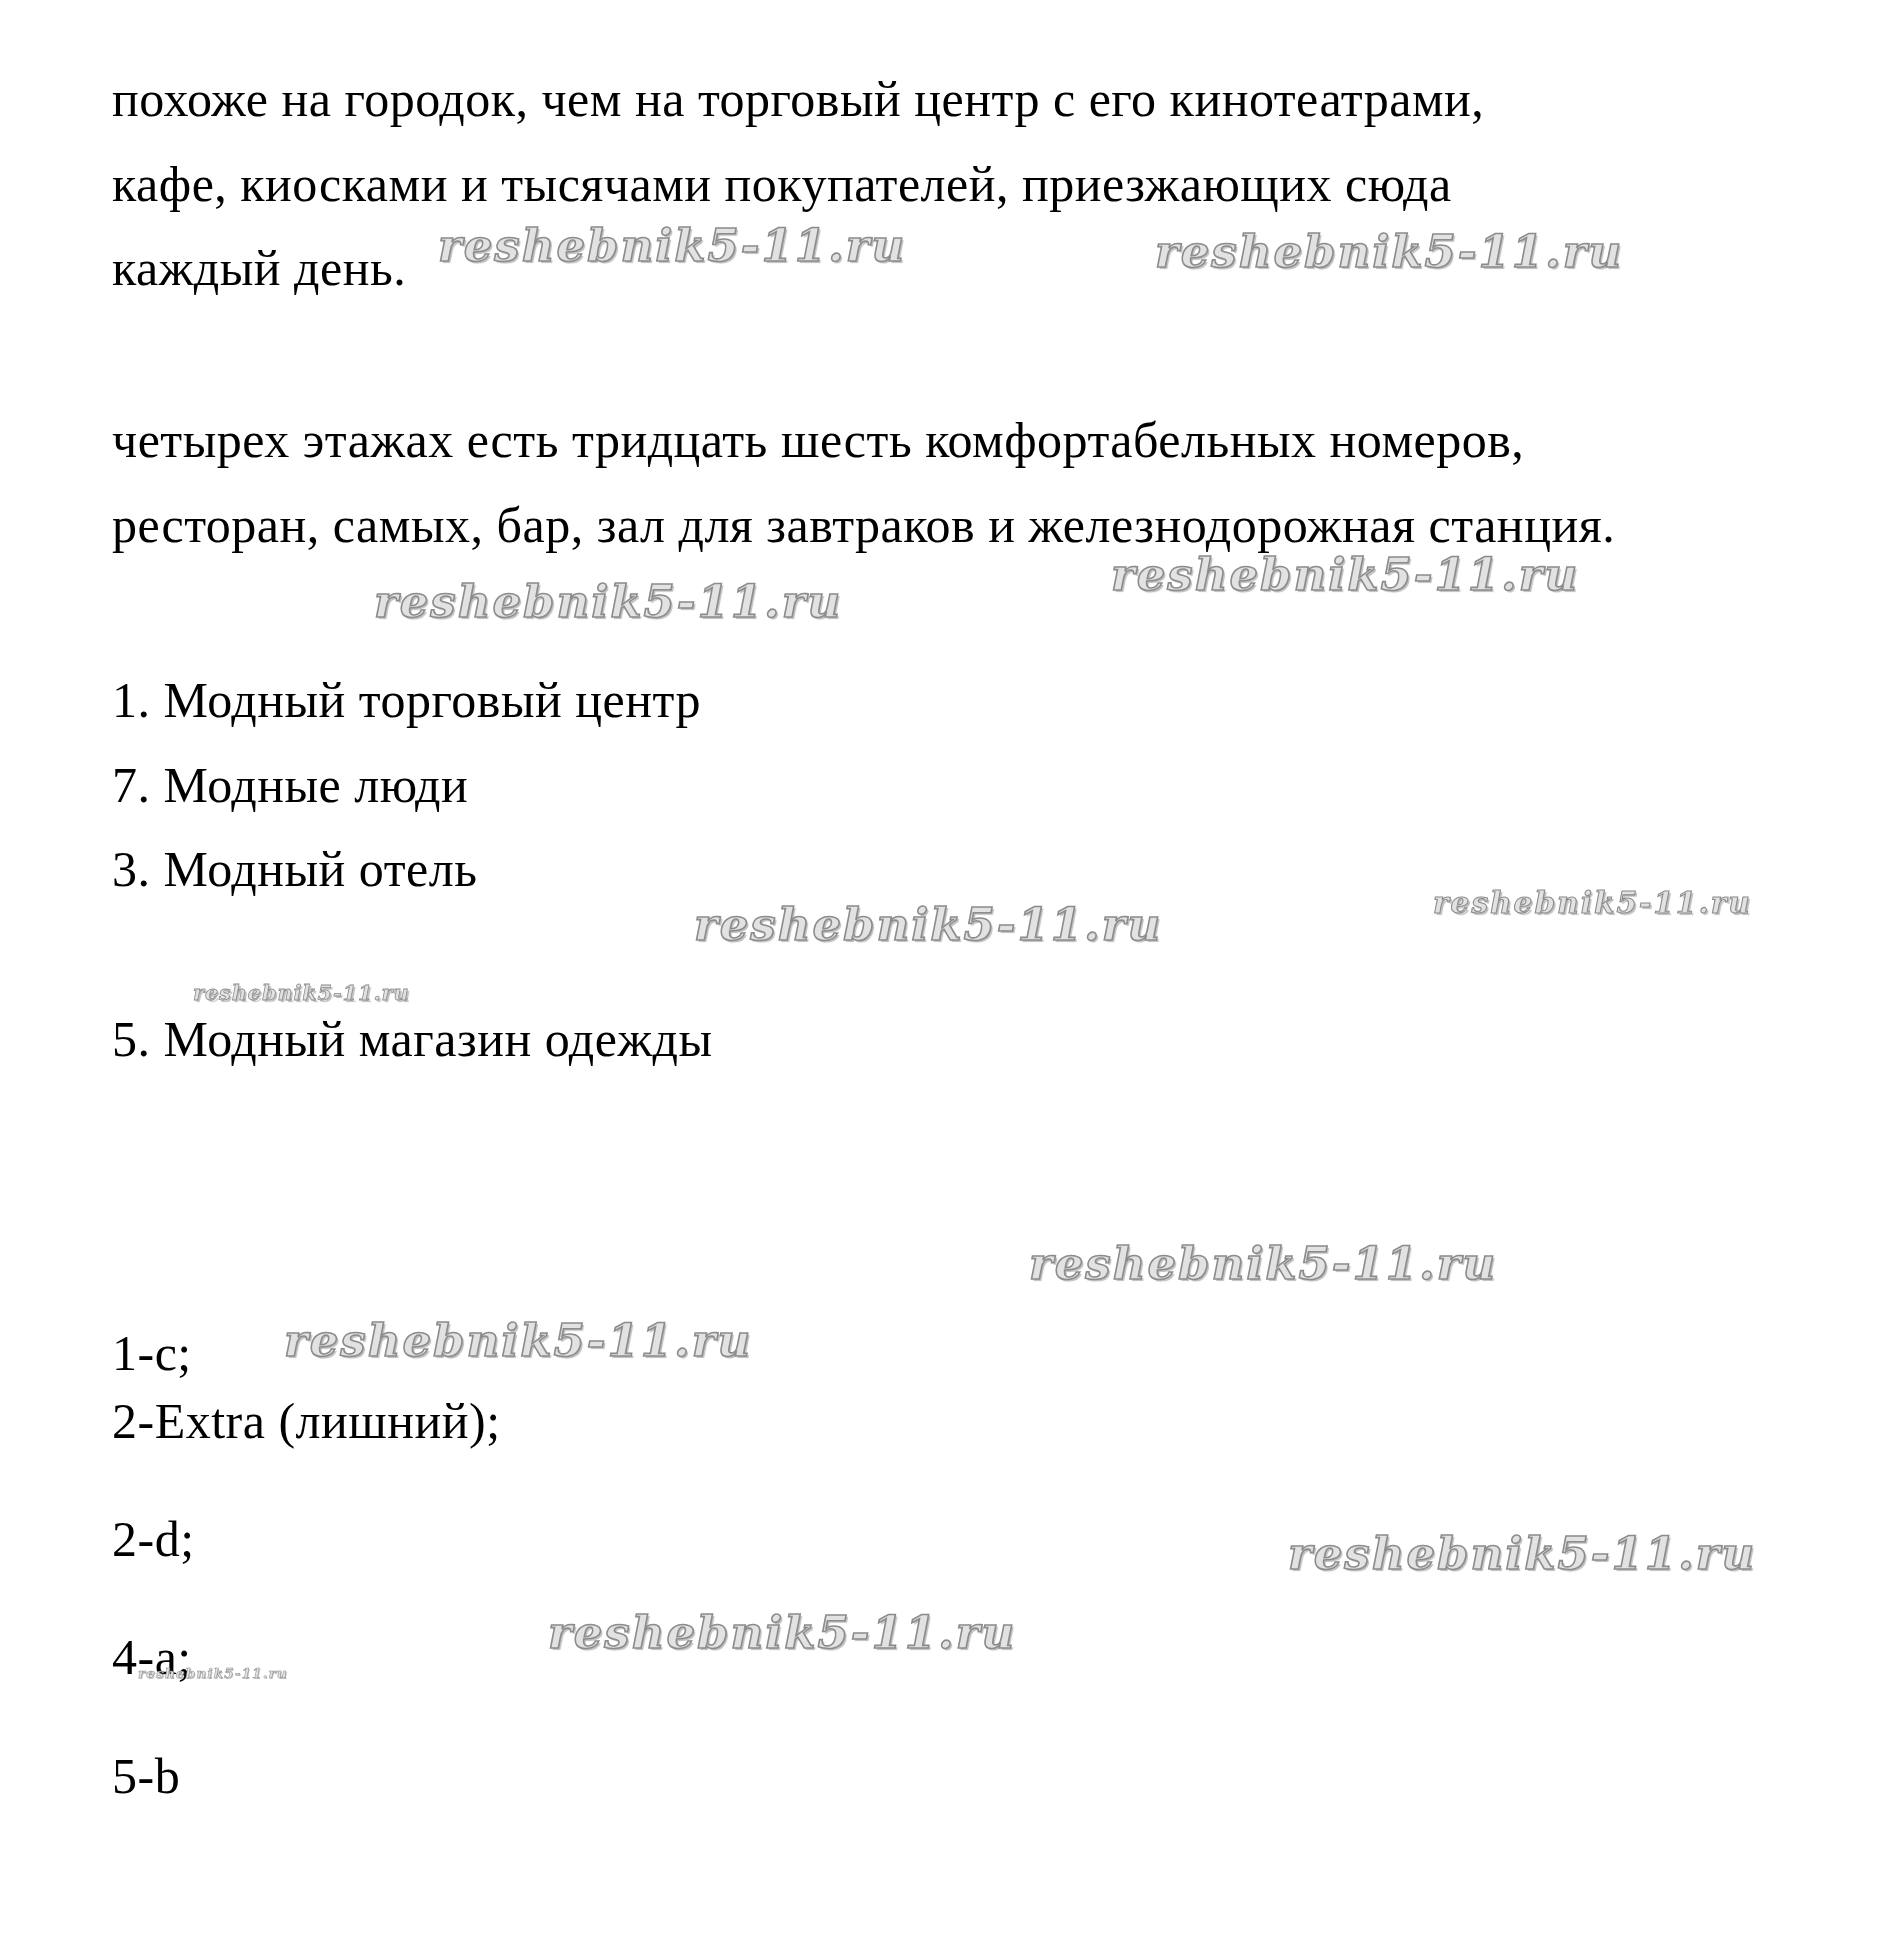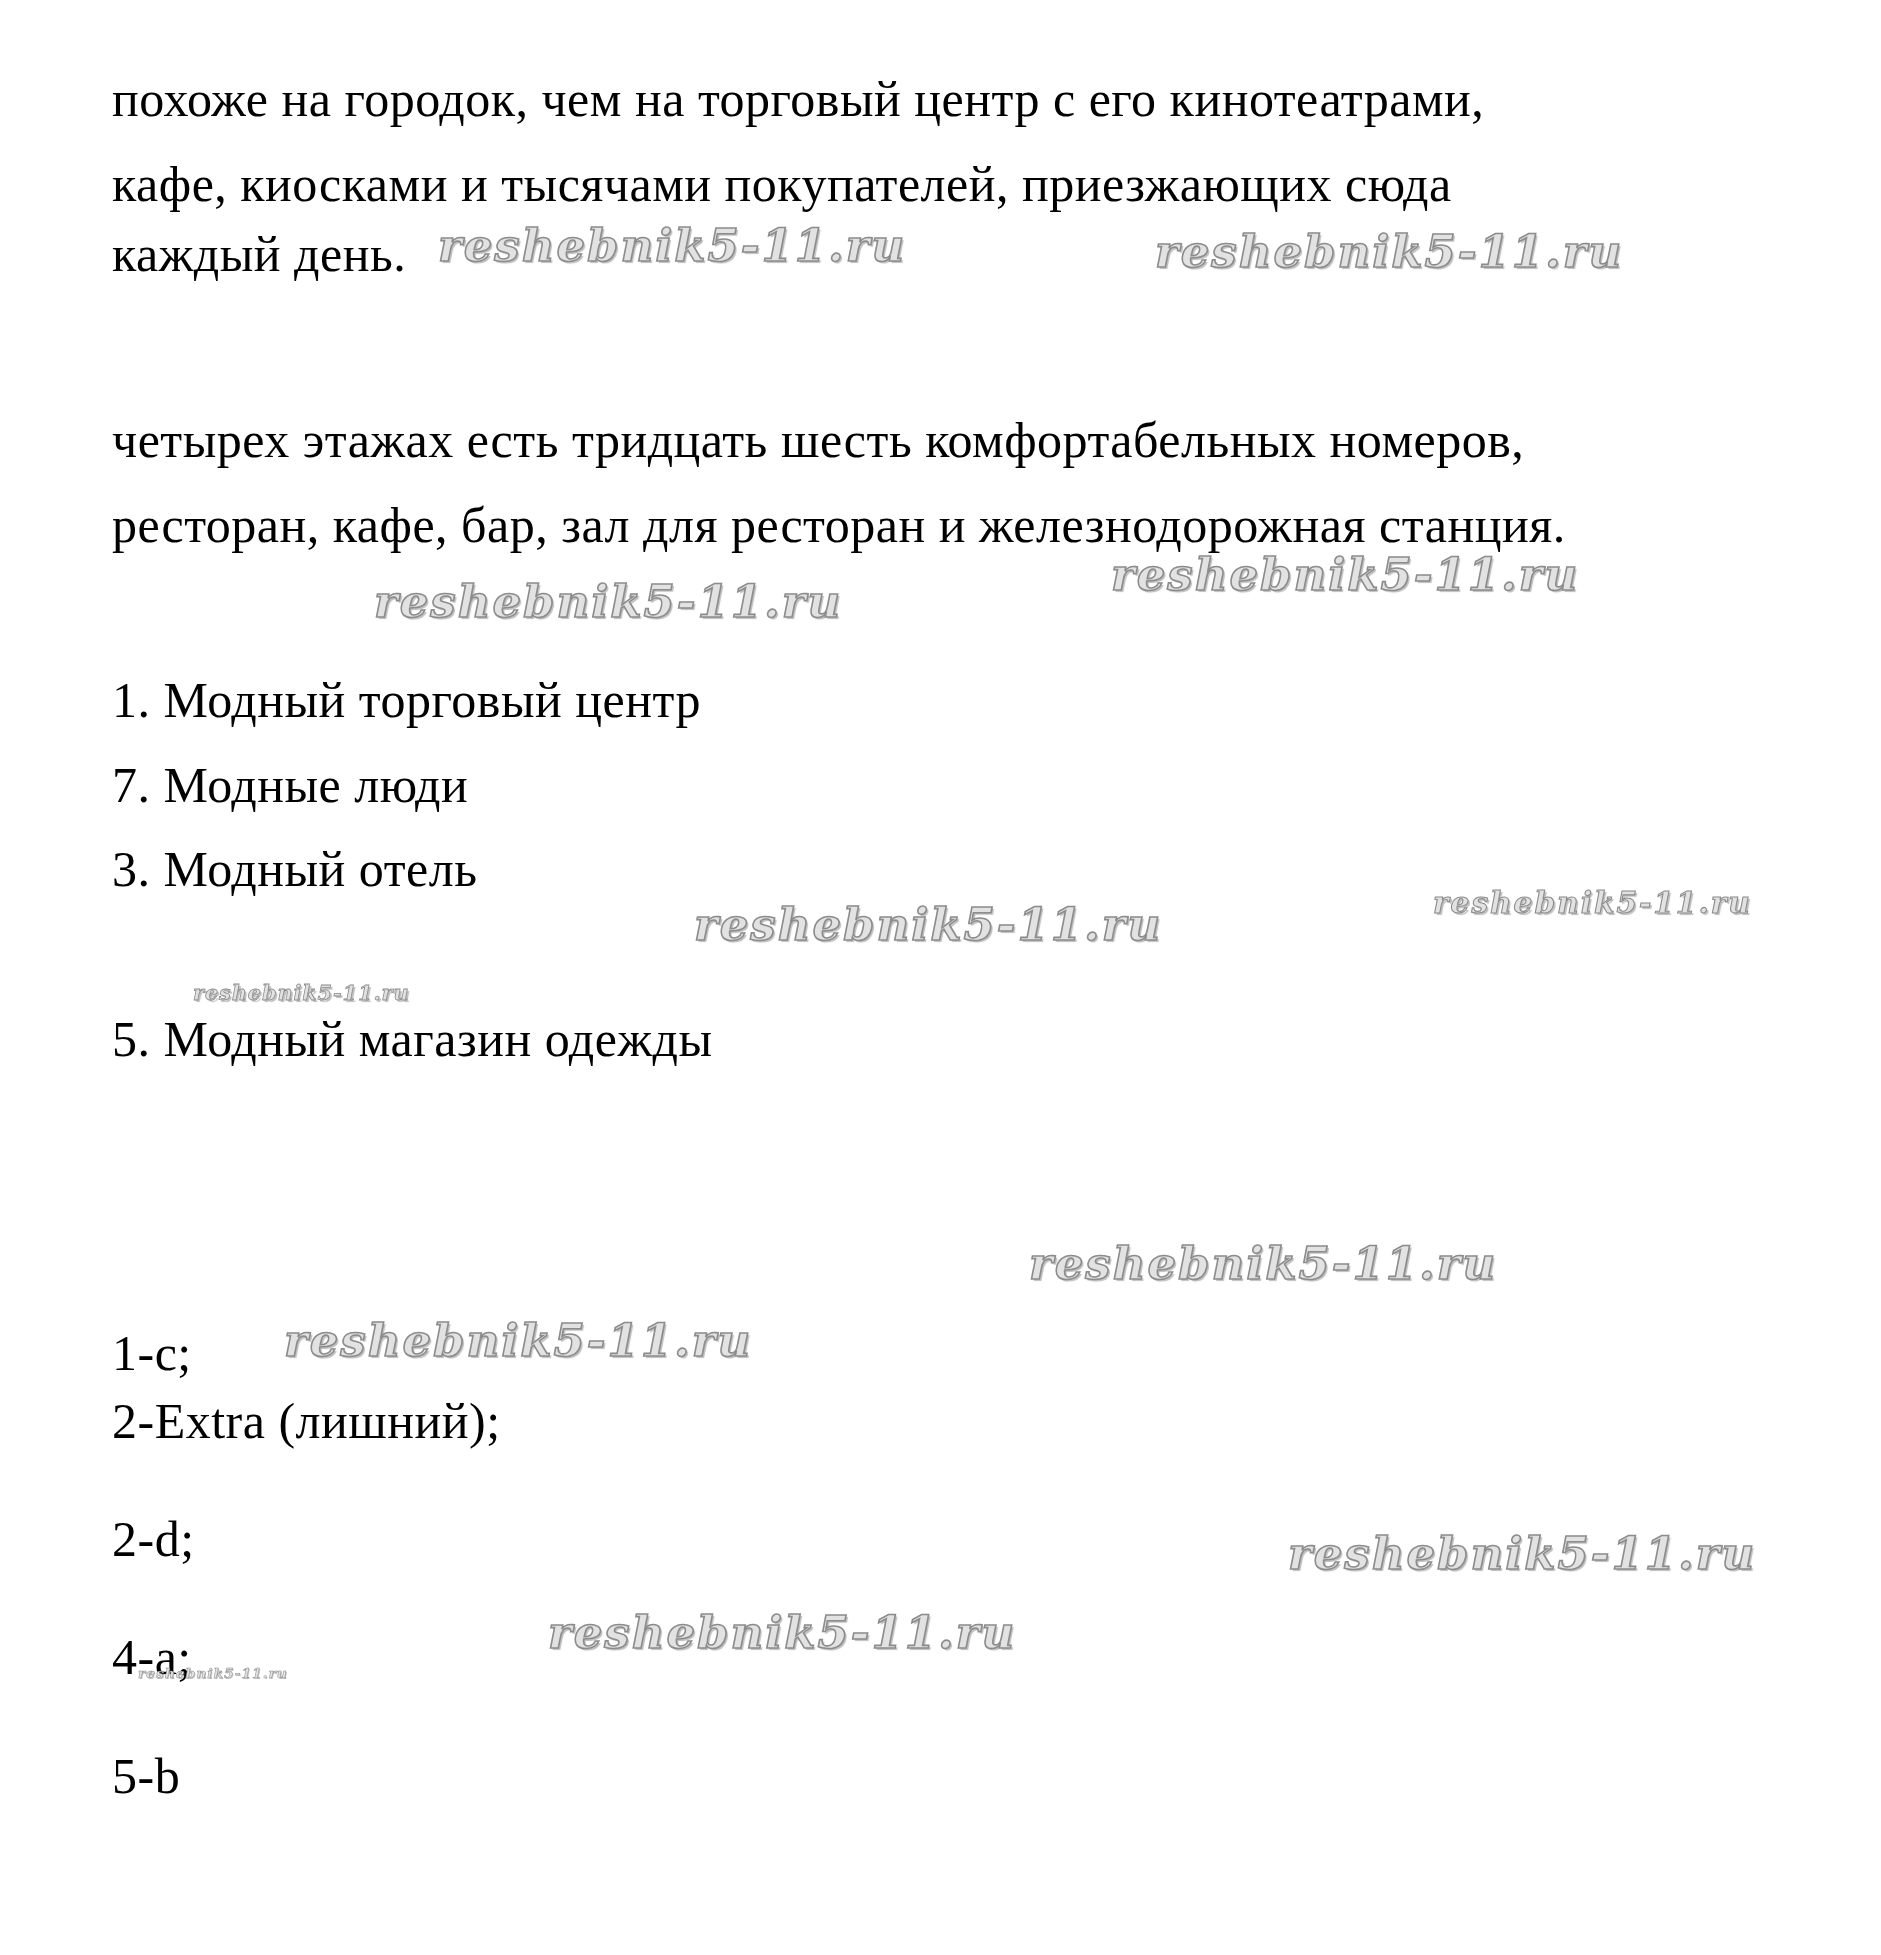--- a/index.html
+++ b/index.html
@@ -38,24 +38,24 @@
   .wm-sm { font-size: 20.7px; -webkit-text-stroke: 0.8px var(--wm-stroke, #8c8c8c); letter-spacing: 1px; }
   .wm-xs { font-size: 13.8px; -webkit-text-stroke: 0.5px var(--wm-stroke, #8c8c8c); letter-spacing: 1px; text-shadow: 1px 1px 0 rgba(110,110,110,0.4); }
 </style>
 </head>
 <body>
 
 <div class="page">
 
   <div class="line" style="top:69px">похоже на городок, чем на торговый центр с его кинотеатрами,</div>
   <div class="line" style="top:154px">кафе, киосками и тысячами покупателей, приезжающих сюда</div>
-  <div class="line" style="top:224px">каждый день.</div>
+  <div class="line" style="top:238px">каждый день.</div>
 
   <div class="line" style="top:410px">четырех этажах есть тридцать шесть комфортабельных номеров,</div>
-  <div class="line" style="top:495px">ресторан, кафе, бар, зал для ресторан и железнодорожная станция.</div>
+  <div class="line" style="top:495px">ресторан, самых, бар, зал для завтраков и железнодорожная станция.</div>
 
   <div class="line" style="top:670px">1. Модный торговый центр</div>
   <div class="line" style="top:755px">7. Модные люди</div>
   <div class="line" style="top:839px">3. Модный отель</div>
   <div class="line" style="top:1009px">5. Модный магазин одежды</div>
 
   <div class="line" style="top:1323px">1-c;</div>
   <div class="line" style="top:1391px">2-Extra (лишний);</div>
   <div class="line" style="top:1509px">2-d;</div>
   <div class="line" style="top:1627px">4-a;</div>

